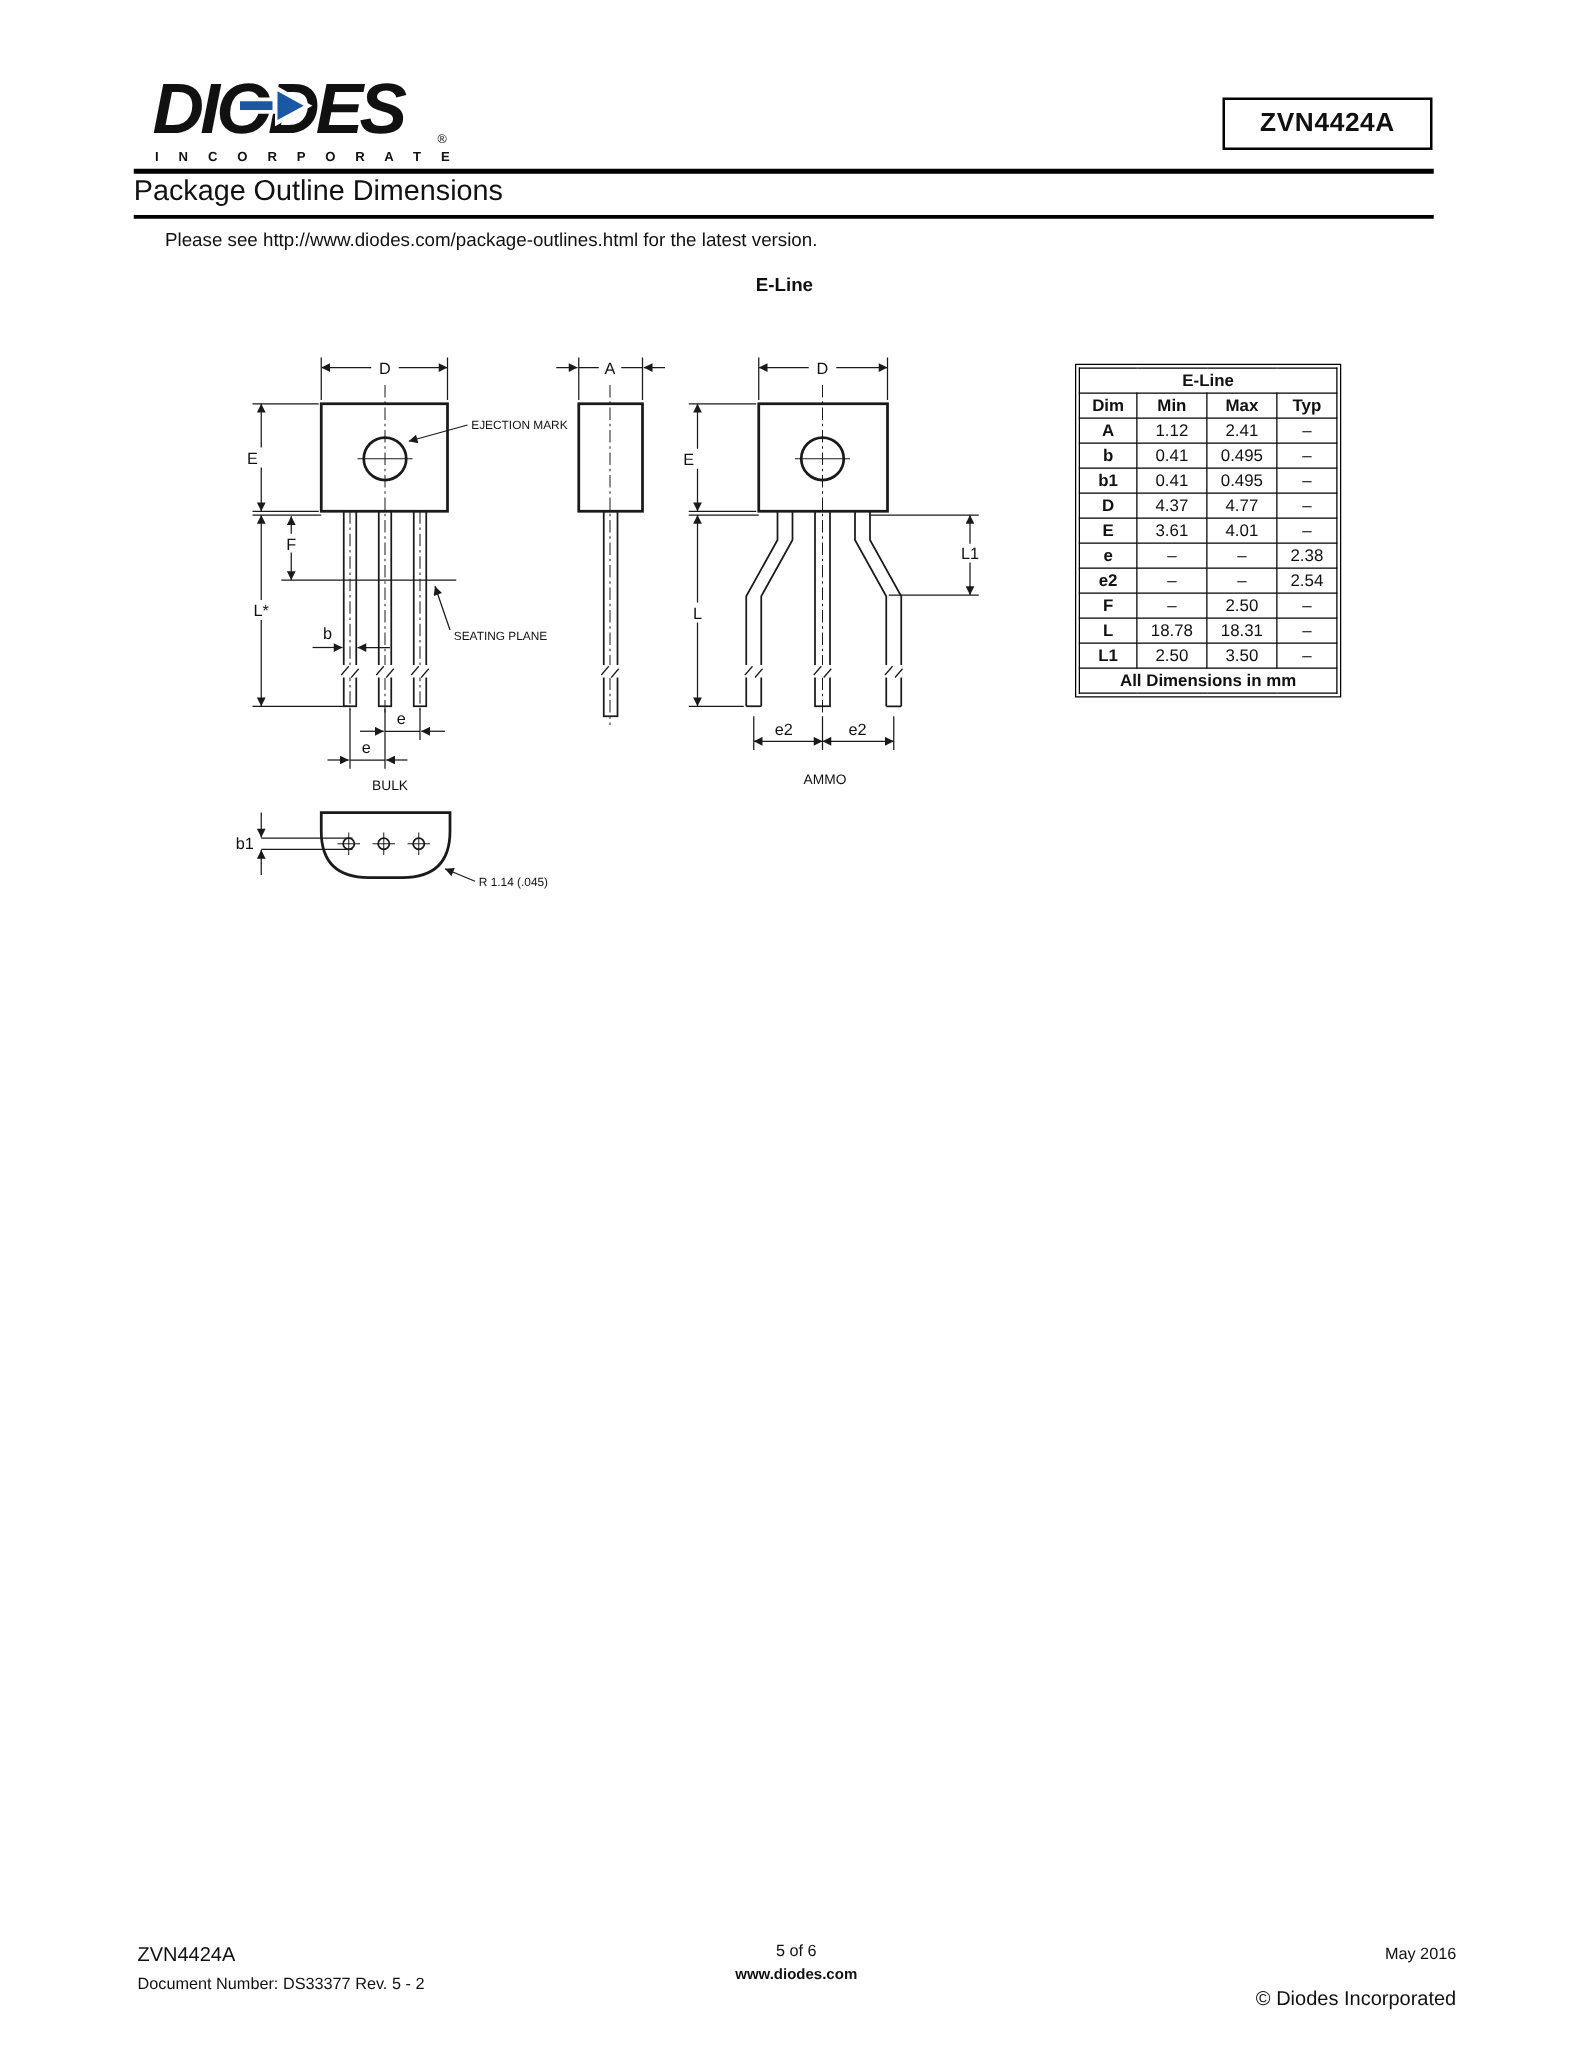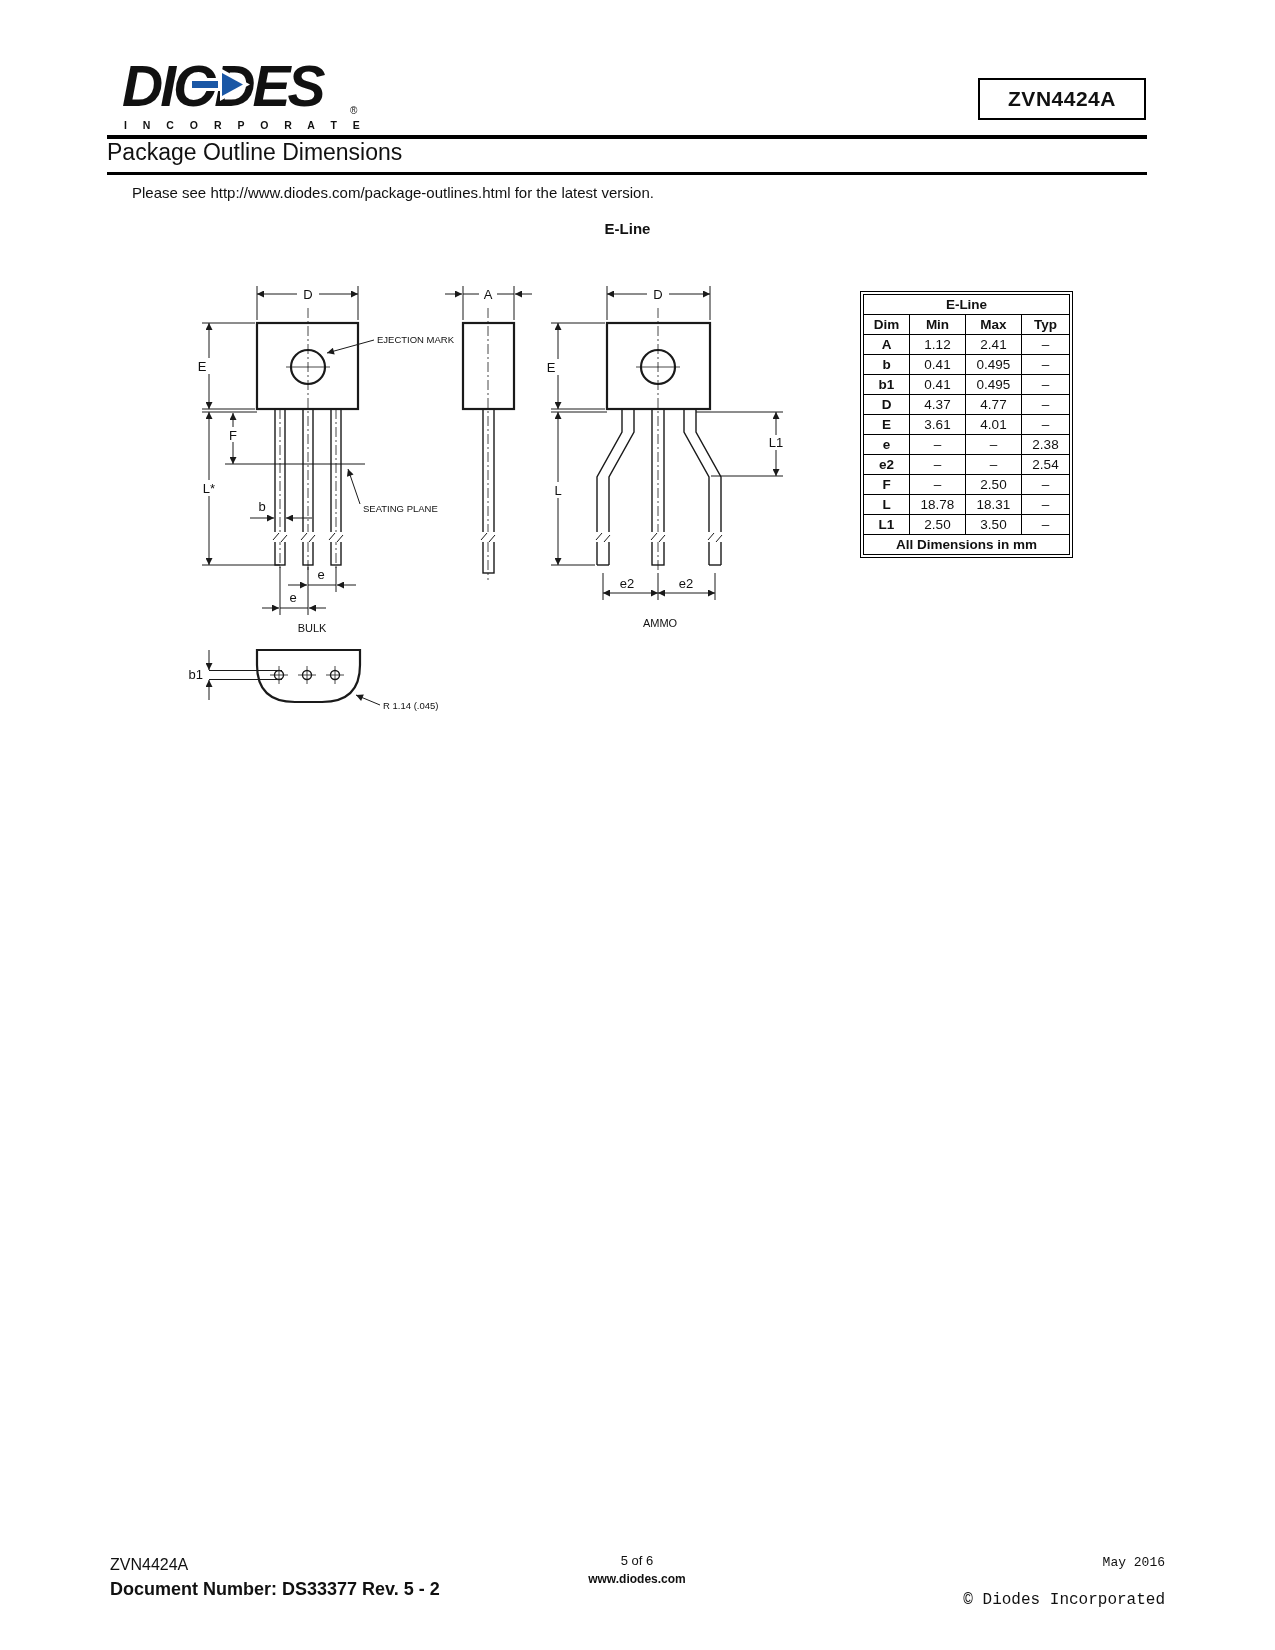--- a/index.html
+++ b/index.html
@@ -24,24 +24,24 @@
   #table-wrap{left:860px;top:291px;border:1.5px solid #000;padding:2px;background:#fff;}
   #table-wrap table{border-collapse:collapse;table-layout:fixed;width:206px;}
   #table-wrap td,#table-wrap th{
     border:1px solid #000;text-align:center;font-size:13.5px;
     padding:1.5px 2px;line-height:16px;white-space:nowrap;
   }
   #table-wrap .t-title td,#table-wrap th,#table-wrap .t-foot td{font-weight:bold;}
   #table-wrap td.dim{font-weight:bold;}
   
   #footer-left{left:110px;top:1556px;font-size:16px;}
-  #footer-left .doc{font-size:18px;margin-top:5px;font-weight:bold;}
+  #footer-left .doc{font-size:13px;margin-top:5px;}
   #footer-center{left:487px;top:1553px;width:300px;text-align:center;font-size:13px;}
   #footer-center .site{font-size:12px;font-weight:bold;margin-top:4px;}
-  #footer-right{left:865px;top:1555px;width:300px;text-align:right;font-size:13px;font-family:Liberation Mono, monospace;}
+  #footer-right{left:865px;top:1555px;width:300px;text-align:right;font-size:13px;}
   #footer-right .copy{font-size:16px;margin-top:21px;}
   
   svg text{font-family:"Liberation Sans",sans-serif;fill:#111;}
   .dimtxt{font-size:13px;}
   .anntxt{font-size:9.5px;}
   .viewtxt{font-size:11px;}
   .thin{stroke:#1a1a1a;stroke-width:1;fill:none;}
   .body{stroke:#1a1a1a;stroke-width:2.2;fill:none;}
   .lead{stroke:#1a1a1a;stroke-width:1.4;fill:none;}
   .cl{stroke:#1a1a1a;stroke-width:.8;fill:none;stroke-dasharray:10 3 2 3;}

